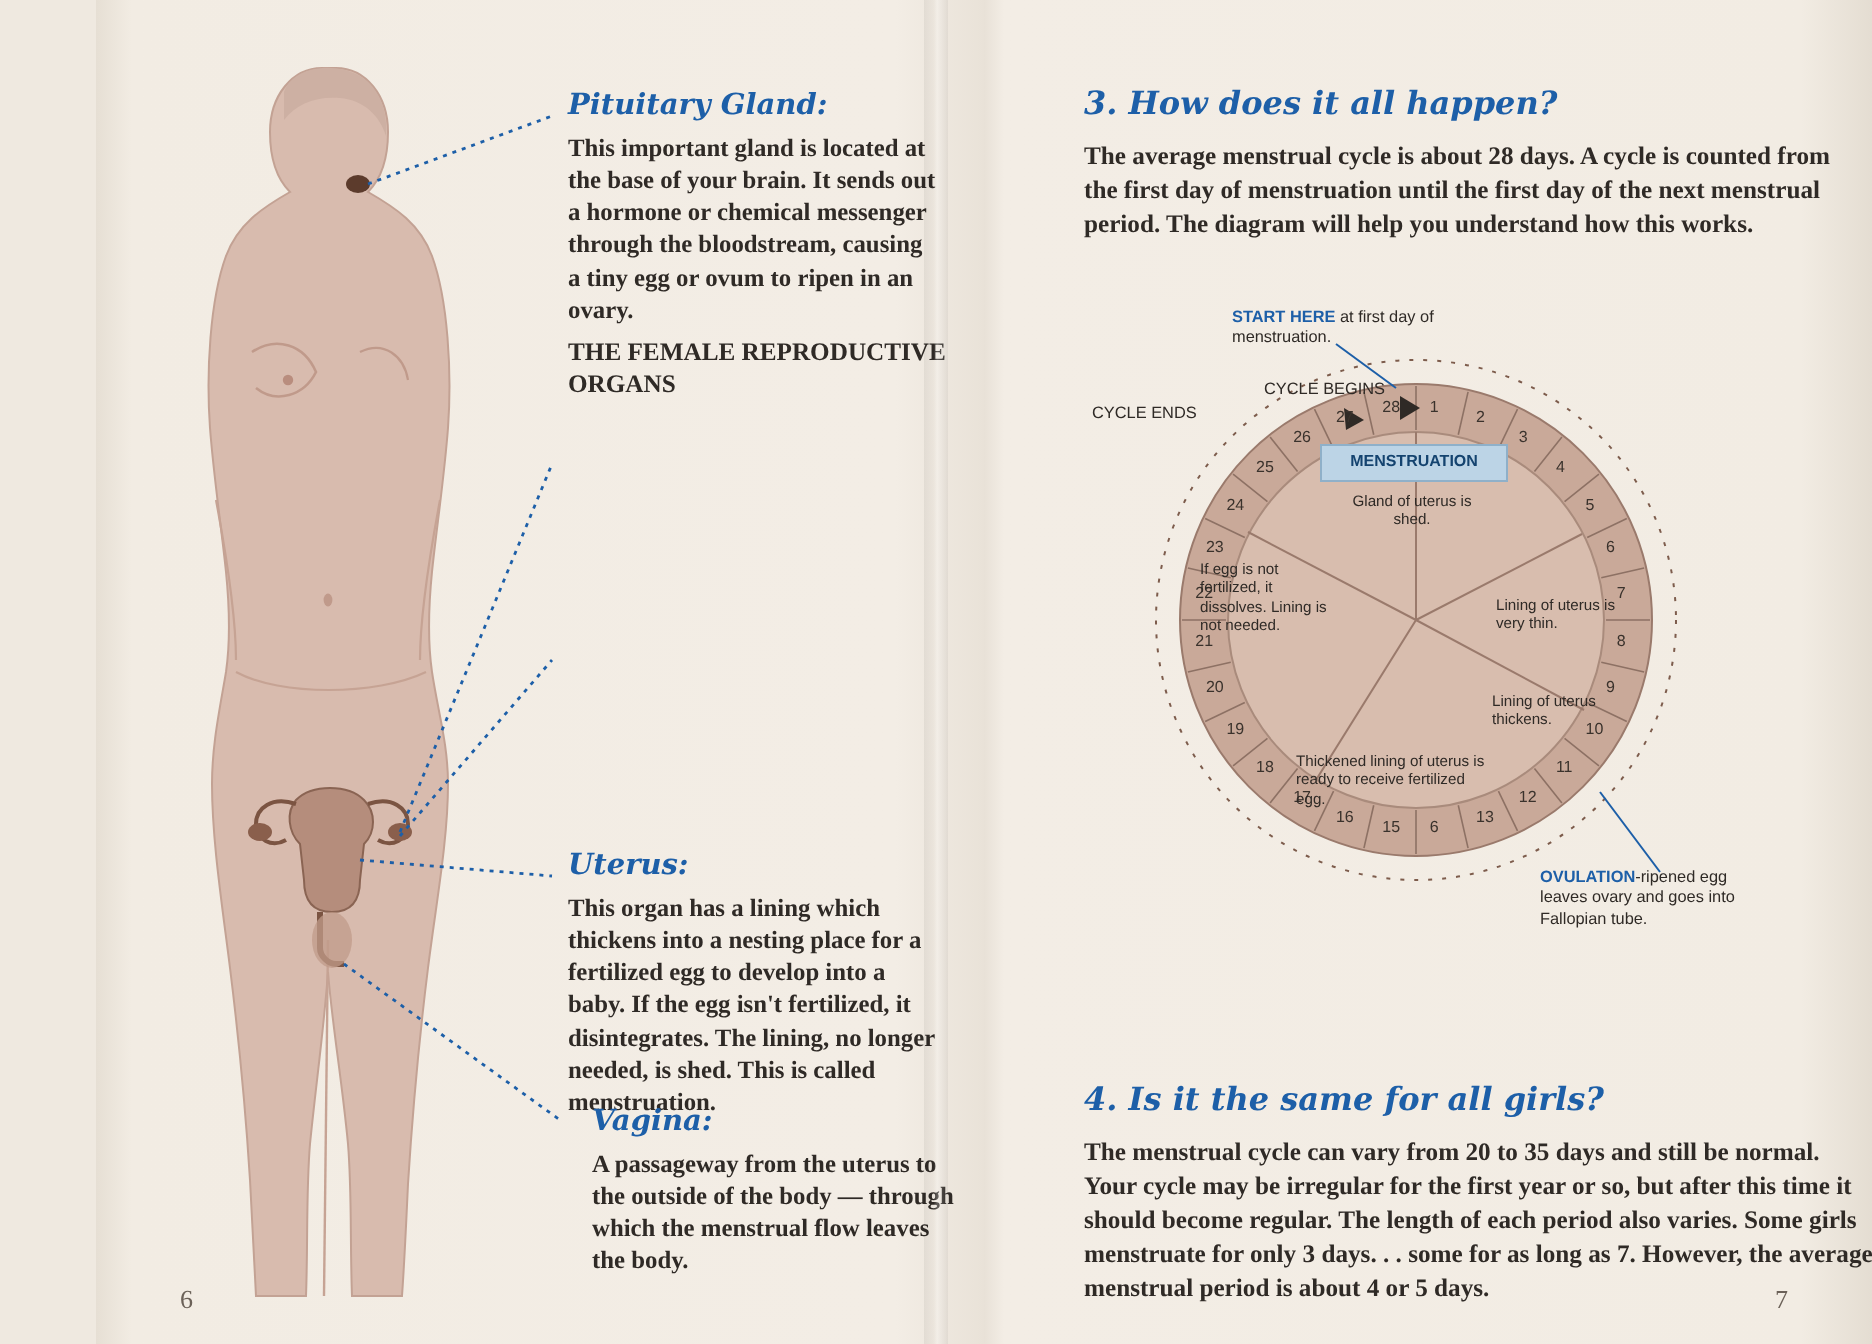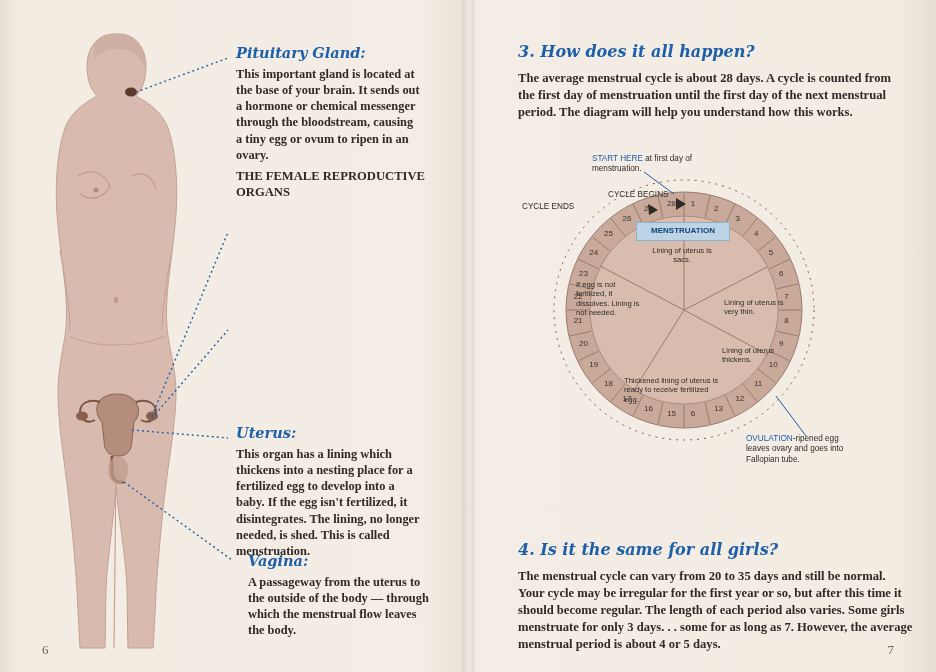--- a/index.html
+++ b/index.html
@@ -6,21 +6,21 @@
   body{
     width:936px;height:672px;
     background:#efe9e0;
     font-family:"Liberation Serif", serif;
     color:#2f2a26;
     overflow:hidden;
     position:relative;
   }
   .page{position:absolute;inset:0;display:flex;}
   .leaf{position:relative;height:100%;}
-  .leaf-left{width:468px;background:linear-gradient(90deg,#e6dfd4 0px,#f2ece3 18px,#f3ede5 90%,#e9e2d8 100%);}
+  .leaf-left{width:468px;background:linear-gradient(90deg,#e6dfd4 0px,#f2ece3 18px,#f3ede5 90%,#e9e2d8 100%);margin-left:48px;}
   .leaf-right{width:468px;background:linear-gradient(90deg,#e8e1d7 0px,#f3ede5 10px,#f2ece3 92%,#e4ddd2 100%);}
   .gutter{position:absolute;left:462px;top:0;width:12px;height:100%;
     background:linear-gradient(90deg,rgba(0,0,0,0.06),rgba(0,0,0,0.015) 40%,rgba(255,255,255,0.25) 55%,rgba(0,0,0,0.05));}
   .page-num{position:absolute;bottom:14px;font-size:13px;color:#6b6158;}
   .pn-left{left:42px;}
   .pn-right{right:42px;}
   .hdr-blue{color:#1d5fa8;font-family:"DejaVu Serif", serif;font-style:italic;font-weight:bold;font-size:14.5px;}
   .caption-blk{position:absolute;width:186px;}
   .caption-blk p{margin:5px 0 0 0;font-size:12.4px;line-height:1.3;font-weight:bold;font-family:"Liberation Serif",serif;}
   .caption-blk .hdr-blue{display:block;}
@@ -30,21 +30,21 @@
   
   .q-head{position:absolute;color:#1d5fa8;font-family:"DejaVu Serif",serif;font-style:italic;font-weight:bold;font-size:16px;}
   .para{position:absolute;font-size:12.6px;line-height:1.35;font-weight:bold;width:390px;}
 
   .wheel-wrap{position:absolute;left:56px;top:150px;width:370px;height:330px;}
   .seg-label{position:absolute;font-size:7.6px;line-height:1.25;font-family:"Liberation Sans",sans-serif;color:#2f2a26;}
   .mens-band{position:absolute;left:96px;top:28px;width:86px;height:17px;background:#bcd4e6;border:1px solid #8fb0c9;}
   .mens-band span{display:block;text-align:center;font-size:8px;font-weight:bold;font-family:"Liberation Sans",sans-serif;color:#14436f;line-height:15px;}
   .day-num{position:absolute;font-size:8px;font-family:"Liberation Sans",sans-serif;color:#3a322c;}
   .annot{position:absolute;font-size:8.2px;line-height:1.25;font-family:"Liberation Sans",sans-serif;color:#2f2a26;}
-  .annot-blue{color:#1d5fa8;font-weight:normal;font-family:"Liberation Sans",sans-serif;font-size:8.2px;}
+  .annot-blue{color:#1d5fa8;font-weight:bold;font-family:"Liberation Sans",sans-serif;font-size:8.2px;}
 
   .ghost{position:absolute;color:#b9c6d2;font-size:10px;font-family:"Liberation Serif",serif;opacity:.55;}
 </style>
 </head>
 <body>
 
 <div class="page">
 
   <div class="leaf leaf-left">
 
@@ -218,21 +218,21 @@
           <div class="day-num" style="left: 80.0467px; top: 79.0467px;">25</div>
           <div class="day-num" style="left: 98.6046px; top: 64.2472px;">26</div>
           <div class="day-num" style="left: 119.99px; top: 53.9484px;">27</div>
           <div class="day-num" style="left: 143.132px; top: 48.6665px;">28</div>
         </div>
 
       <div class="mens-band" style="left:112px;top:72px;width:92px;">
         <span>MENSTRUATION</span>
       </div>
 
-      <div class="seg-label" style="left:120px;top:96px;width:76px;text-align:center;">Lining of uterus is sacs.</div>
+      <div class="seg-label" style="left:120px;top:96px;width:76px;text-align:center;">Gland of uterus is shed.</div>
       <div class="seg-label" style="left:200px;top:148px;width:70px;">Lining of uterus is very thin.</div>
       <div class="seg-label" style="left:198px;top:196px;width:68px;">Lining of uterus thickens.</div>
       <div class="seg-label" style="left:100px;top:226px;width:96px;text-align:left;">Thickened lining of uterus is ready to receive fertilized egg.</div>
       <div class="seg-label" style="left:52px;top:130px;width:66px;">If egg is not fertilized, it dissolves. Lining is not needed.</div>
 
       <div class="annot" style="left:68px;top:4px;width:130px;">
         <span class="annot-blue">START HERE</span>
         <span>at first day of menstruation.</span>
       </div>
       <div class="annot" style="left:84px;top:40px;">CYCLE BEGINS</div>

